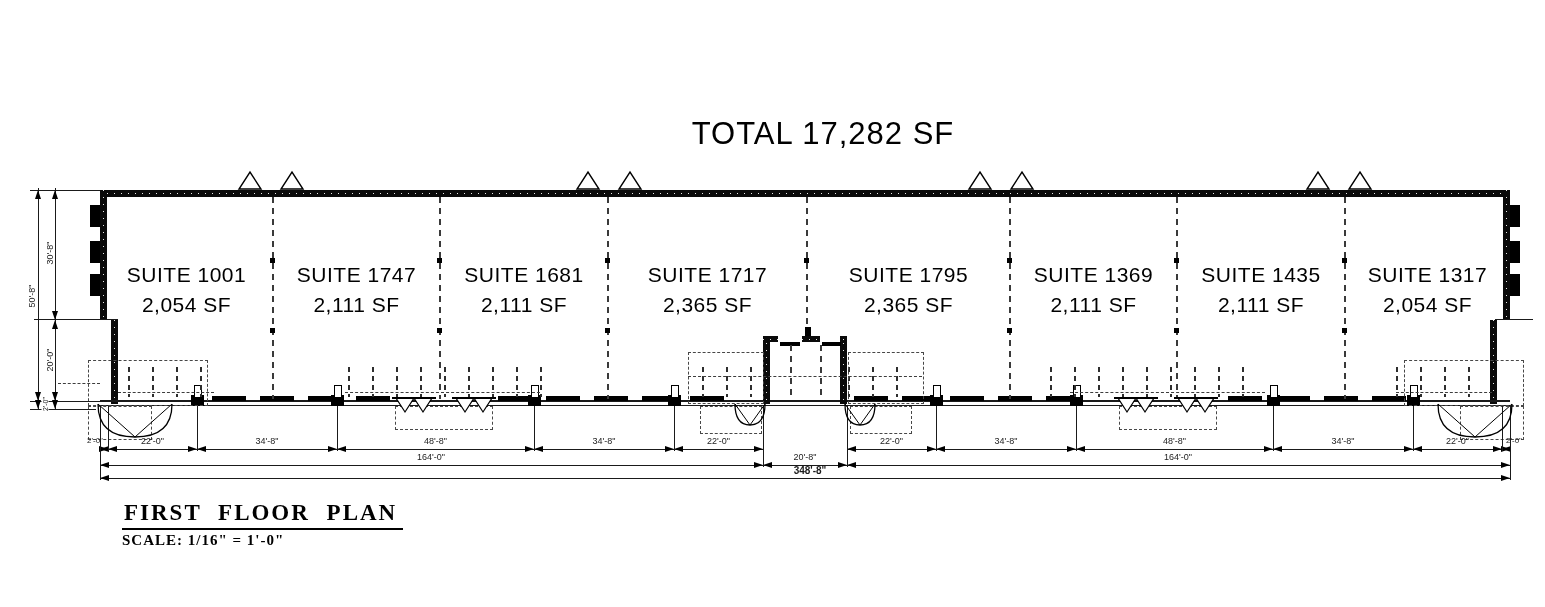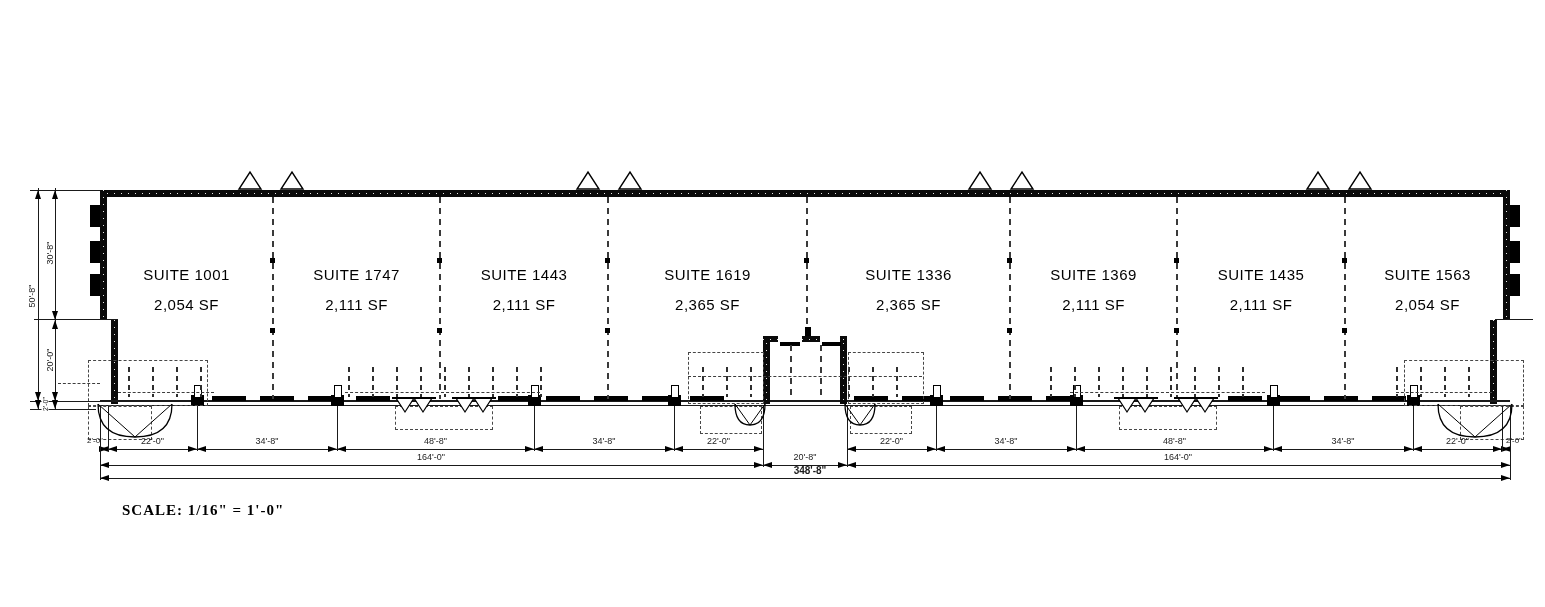--- a/index.html
+++ b/index.html
@@ -43,28 +43,29 @@
     transform:translate(-50%,-50%) rotate(-90deg);background:#fff;padding:0 2px;}
   .vlab.small{font-size:7px;}
   
   .ar{position:absolute;width:0;height:0;}
   .ar.l{border-top:3px solid transparent;border-bottom:3px solid transparent;border-right:9px solid #000;}
   .ar.r{border-top:3px solid transparent;border-bottom:3px solid transparent;border-left:9px solid #000;}
   .ar.u{border-left:3px solid transparent;border-right:3px solid transparent;border-bottom:9px solid #000;}
   .ar.d{border-left:3px solid transparent;border-right:3px solid transparent;border-top:9px solid #000;}
   
   .suite{position:absolute;top:260px;height:64px;display:flex;flex-direction:column;
-    align-items:center;justify-content:flex-start;font-size:15px;line-height:30px;
+    align-items:center;justify-content:flex-start;font-size:21px;line-height:30px;
     letter-spacing:.5px;white-space:nowrap;}
   #overlay{position:absolute;left:0;top:0;pointer-events:none;}
 </style>
 </head>
 <body>
 
 <div id="canvas">
+  <div id="total-label">TOTAL 17,282 SF</div>
 
   <div id="stage" class="abs" style="left:0;top:0;width:1545px;height:607px;">
       <div class="wallH" style="left: 100px; top: 190px; width: 1410px; height: 7px;"></div>
       <div class="wallV" style="left: 100px; top: 190px; width: 7px; height: 130px;"></div>
       <div class="wallV" style="left: 1503px; top: 190px; width: 7px; height: 130px;"></div>
       <div class="wallV" style="left: 111px; top: 320px; width: 7px; height: 84px;"></div>
       <div class="wallV" style="left: 1490px; top: 320px; width: 7px; height: 84px;"></div>
       <div class="hline" style="left: 34px; top: 319px; width: 84px;"></div>
       <div class="hline" style="left: 1495px; top: 319px; width: 38px;"></div>
       <div class="solid" style="left: 90px; top: 205px; width: 10px; height: 22px;"></div>
@@ -189,41 +190,41 @@
       <div class="dashH" style="left: 688px; top: 376px; width: 234px;"></div>
       <div class="suite" style="left: 100px; width: 173px;">
         <span>SUITE 1001</span>
         <span>2,054 SF</span>
       </div>
       <div class="suite" style="left: 273px; width: 167px;">
         <span>SUITE 1747</span>
         <span>2,111 SF</span>
       </div>
       <div class="suite" style="left: 440px; width: 168px;">
-        <span>SUITE 1443</span>
+        <span>SUITE 1681</span>
         <span>2,111 SF</span>
       </div>
       <div class="suite" style="left: 608px; width: 199px;">
-        <span>SUITE 1619</span>
+        <span>SUITE 1717</span>
         <span>2,365 SF</span>
       </div>
       <div class="suite" style="left: 807px; width: 203px;">
-        <span>SUITE 1336</span>
+        <span>SUITE 1795</span>
         <span>2,365 SF</span>
       </div>
       <div class="suite" style="left: 1010px; width: 167px;">
         <span>SUITE 1369</span>
         <span>2,111 SF</span>
       </div>
       <div class="suite" style="left: 1177px; width: 168px;">
         <span>SUITE 1435</span>
         <span>2,111 SF</span>
       </div>
       <div class="suite" style="left: 1345px; width: 165px;">
-        <span>SUITE 1563</span>
+        <span>SUITE 1317</span>
         <span>2,054 SF</span>
       </div>
       <div class="hline" style="left: 100px; top: 449px; width: 8px;"></div>
       <div class="ar l" style="left: 100px; top: 446px;"></div>
       <div class="ar r" style="left: 99px; top: 446px;"></div>
       <div class="dlab small" style="left: 95px; top: 436px;">2'-0"</div>
       <div class="hline" style="left: 108px; top: 449px; width: 89px;"></div>
       <div class="ar l" style="left: 108px; top: 446px;"></div>
       <div class="ar r" style="left: 188px; top: 446px;"></div>
       <div class="dlab" style="left: 152.5px; top: 436px;">22'-0"</div>
@@ -342,15 +343,16 @@
       <path d="M452,398 L496,398" stroke="#000" stroke-width="2"></path>
       <polygon points="1118,398 1136,398 1127,412" fill="#fff" stroke="#000" stroke-width="1.2"></polygon>
       <polygon points="1136,398 1154,398 1145,412" fill="#fff" stroke="#000" stroke-width="1.2"></polygon>
       <path d="M1114,398 L1158,398" stroke="#000" stroke-width="2"></path>
       <polygon points="1178,398 1196,398 1187,412" fill="#fff" stroke="#000" stroke-width="1.2"></polygon>
       <polygon points="1196,398 1214,398 1205,412" fill="#fff" stroke="#000" stroke-width="1.2"></polygon>
       <path d="M1174,398 L1218,398" stroke="#000" stroke-width="2"></path>
     </svg>
 
   <div id="plan-title-block">
+    <div id="plan-title">FIRST FLOOR PLAN</div>
     <div id="plan-scale">SCALE: 1/16" = 1'-0"</div>
   </div>
 </div>
 
 </body></html>

